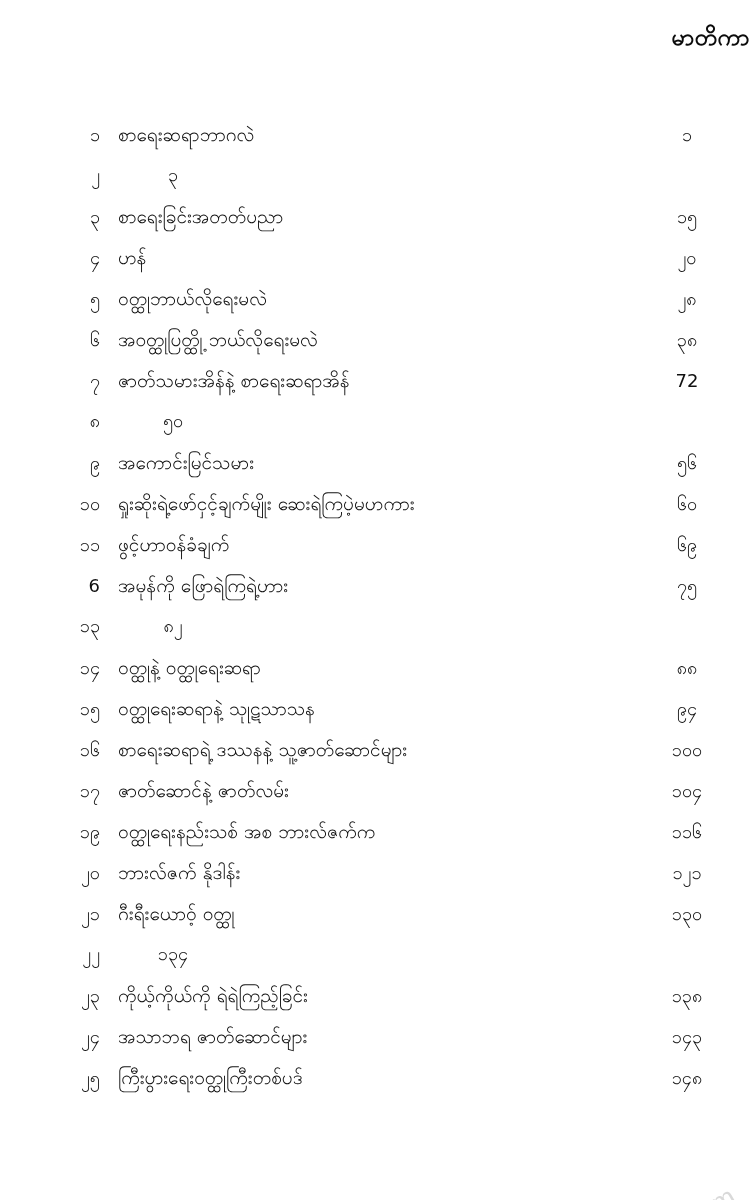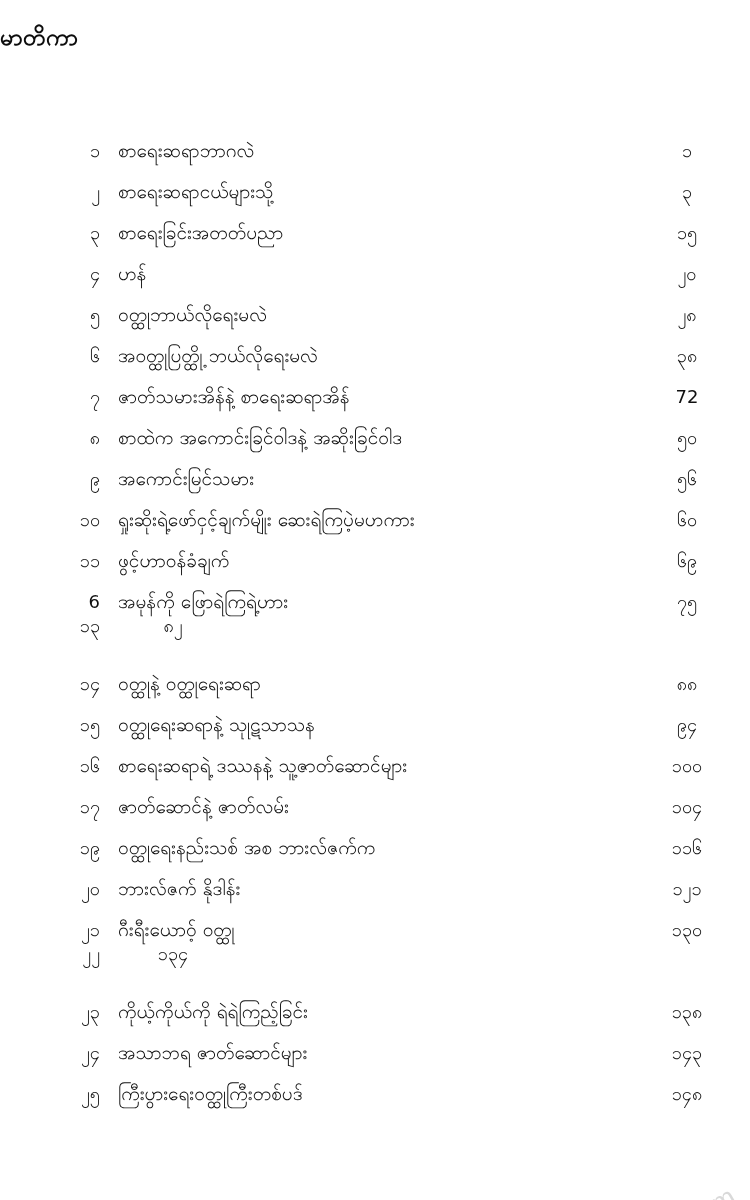--- a/index.html
+++ b/index.html
@@ -18,21 +18,21 @@
 
   .page {
     position: relative;
     width: 750px;
     height: 1200px;
     box-sizing: border-box;
     padding: 0;
   }
 
   .doc-title {
-    text-align: left;
+    text-align: right;
     font-size: 23px;
     font-weight: 700;
     letter-spacing: 0.5px;
     margin-top: 22px;
     margin-bottom: 0;
     color: #0c0c0c;
   }
 
   .toc {
     margin-top: 66px;
@@ -56,21 +56,20 @@
     font-size: 18px;
     flex: 0 0 auto;
   }
 
   .toc-label {
     flex: 1 1 auto;
     padding-right: 12px;
     white-space: nowrap;
     overflow: hidden;
     text-overflow: clip;
-    margin-top: 16px;
   }
 
   .toc-page {
     width: 118px;
     flex: 0 0 auto;
     text-align: center;
     font-size: 18px;
     padding-right: 8px;
     box-sizing: border-box;
   }
@@ -97,21 +96,20 @@
   <div class="doc-title">မာတိကာ</div>
 
   <div class="toc" id="toc-list">
       <div class="toc-row">
         <span class="toc-num">၁</span>
         <span class="toc-label">စာရေးဆရာဘာဂလဲ</span>
         <span class="toc-page">၁</span>
       </div>
       <div class="toc-row">
         <span class="toc-num">၂</span>
-        <span class="toc-label">စာရေးဆရာငယ်များသို့</span>
         <span class="toc-page">၃</span>
       </div>
       <div class="toc-row">
         <span class="toc-num">၃</span>
         <span class="toc-label">စာရေးခြင်းအတတ်ပညာ</span>
         <span class="toc-page">၁၅</span>
       </div>
       <div class="toc-row">
         <span class="toc-num">၄</span>
         <span class="toc-label">ဟန်</span>
@@ -127,21 +125,20 @@
         <span class="toc-label">အဝတ္ထုပြတ္ထို့ ဘယ်လိုရေးမလဲ</span>
         <span class="toc-page">၃၈</span>
       </div>
       <div class="toc-row">
         <span class="toc-num">၇</span>
         <span class="toc-label">ဇာတ်သမားအိန်နဲ့ စာရေးဆရာအိန်</span>
         <span class="toc-page">72</span>
       </div>
       <div class="toc-row">
         <span class="toc-num">၈</span>
-        <span class="toc-label">စာထဲက အကောင်းခြင်ဝါဒနဲ့ အဆိုးခြင်ဝါဒ</span>
         <span class="toc-page">၅၀</span>
       </div>
       <div class="toc-row">
         <span class="toc-num">၉</span>
         <span class="toc-label">အကောင်းမြင်သမား</span>
         <span class="toc-page">၅၆</span>
       </div>
       <div class="toc-row">
         <span class="toc-num">၁၀</span>
         <span class="toc-label">ရှုးဆိုးရဲ့ဖော်ငှင့်ချက်မျိုး ဆေးရဲကြပဲ့မဟကား</span>

